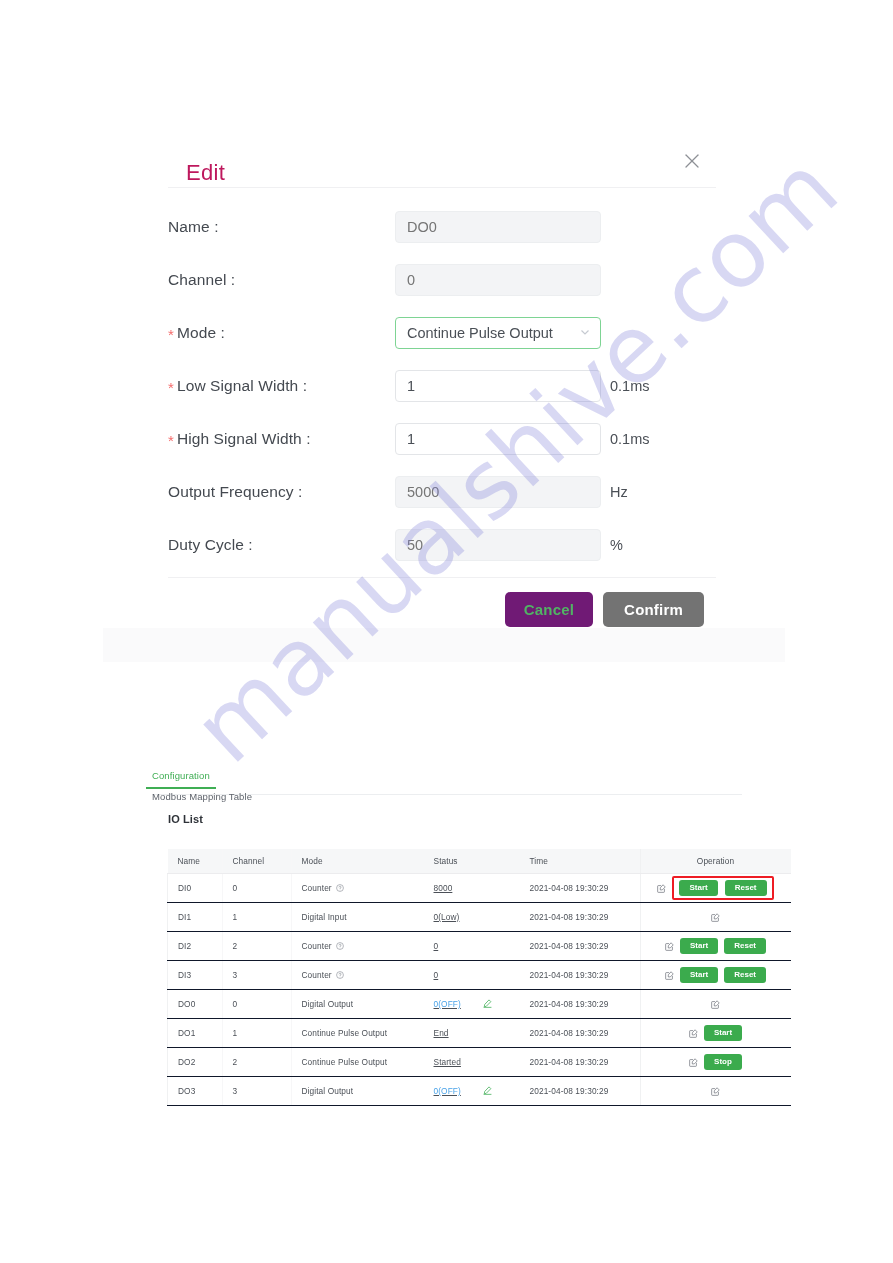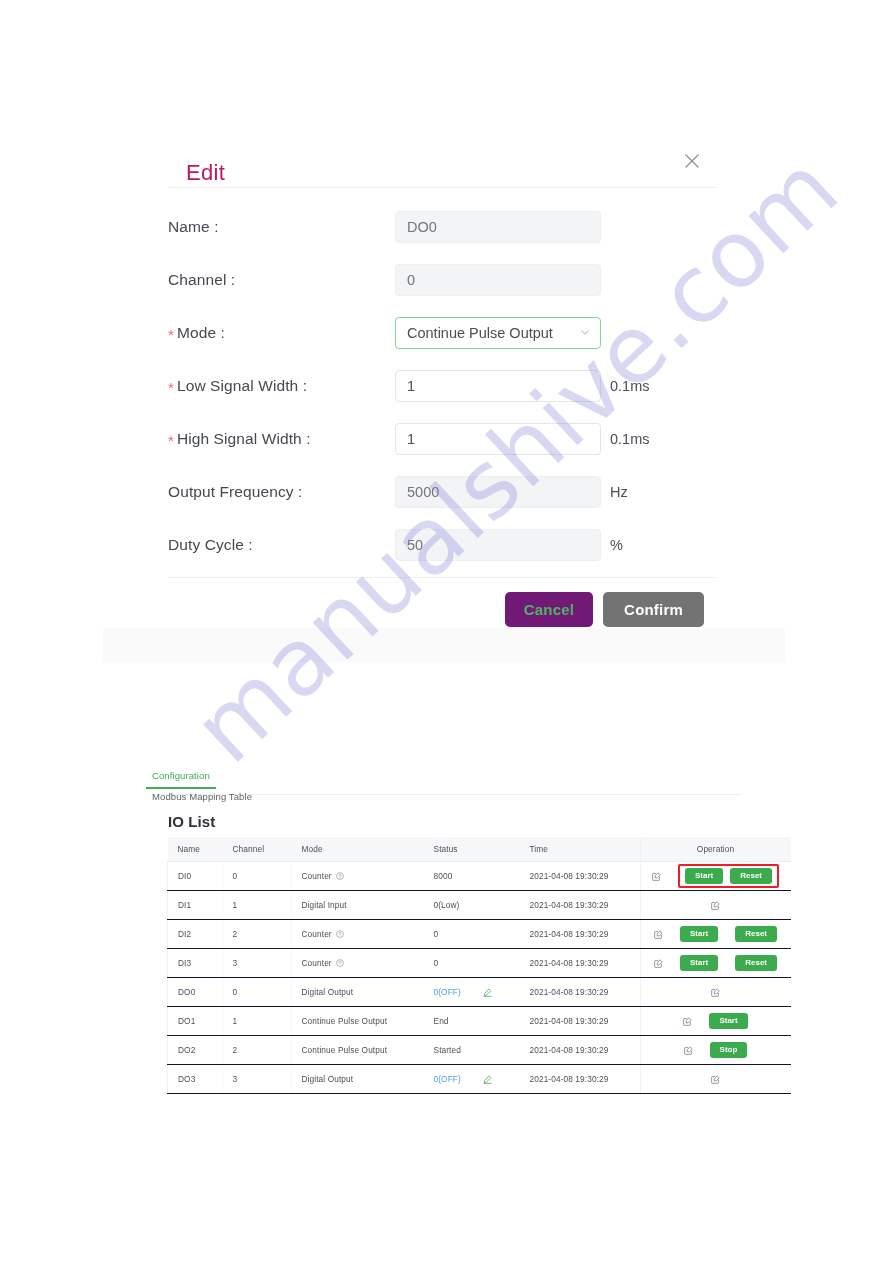--- a/index.html
+++ b/index.html
@@ -215,24 +215,24 @@
     content: "";
     position: absolute;
     left: -6px;
     right: -6px;
     bottom: 0;
     height: 2px;
     background: #3fae54;
   }
 
   #io-list-title {
-    font-size: 15px;
+    font-size: 11px;
     font-weight: 700;
     color: #2e3238;
-    margin: 18px 0 7px 16px;
+    margin: 18px 0 24px 16px;
     letter-spacing: 0.1px;
   }
 
   #io-table {
     margin-left: 15px;
     width: 570px;
     border-collapse: collapse;
     table-layout: fixed;
     font-size: 8.3px;
     color: #4b5057;
@@ -268,27 +268,27 @@
   #io-table th.col-op { text-align: center; }
   #io-table th.col-op, #io-table td.col-op { border-left: 1px solid #f0f1f2; }
   #io-table .col-name, #io-table .col-channel { border-right: 1px solid #f7f7f8; }
   #io-table tbody tr td.col-name { border-left: 1px solid #f0f1f2; }
   #io-table tbody tr td.col-time { border-right: 0; }
 
   .status-link { color: #4aa3e8; }
   .mode-cell { display: flex; align-items: center; gap: 4px; }
   .help-icon { color: #8a8f96; display: inline-flex; }
   .pencil-icon { color: #3fae54; display: inline-flex; margin-left: 22px; }
-  .status-cell { display: flex; align-items: flex-end; }
+  .status-cell { display: flex; align-items: flex-start; text-decoration: underline; }
 
   .op-cell-inner {
     display: flex;
     align-items: center;
     justify-content: center;
-    gap: 17px;
+    gap: 6px;
     height: 28px;
   }
   .edit-icon {
     color: #6b7079;
     display: inline-flex;
     cursor: pointer;
   }
   .op-btn {
     background: #3bab4d;
     color: #fff;

